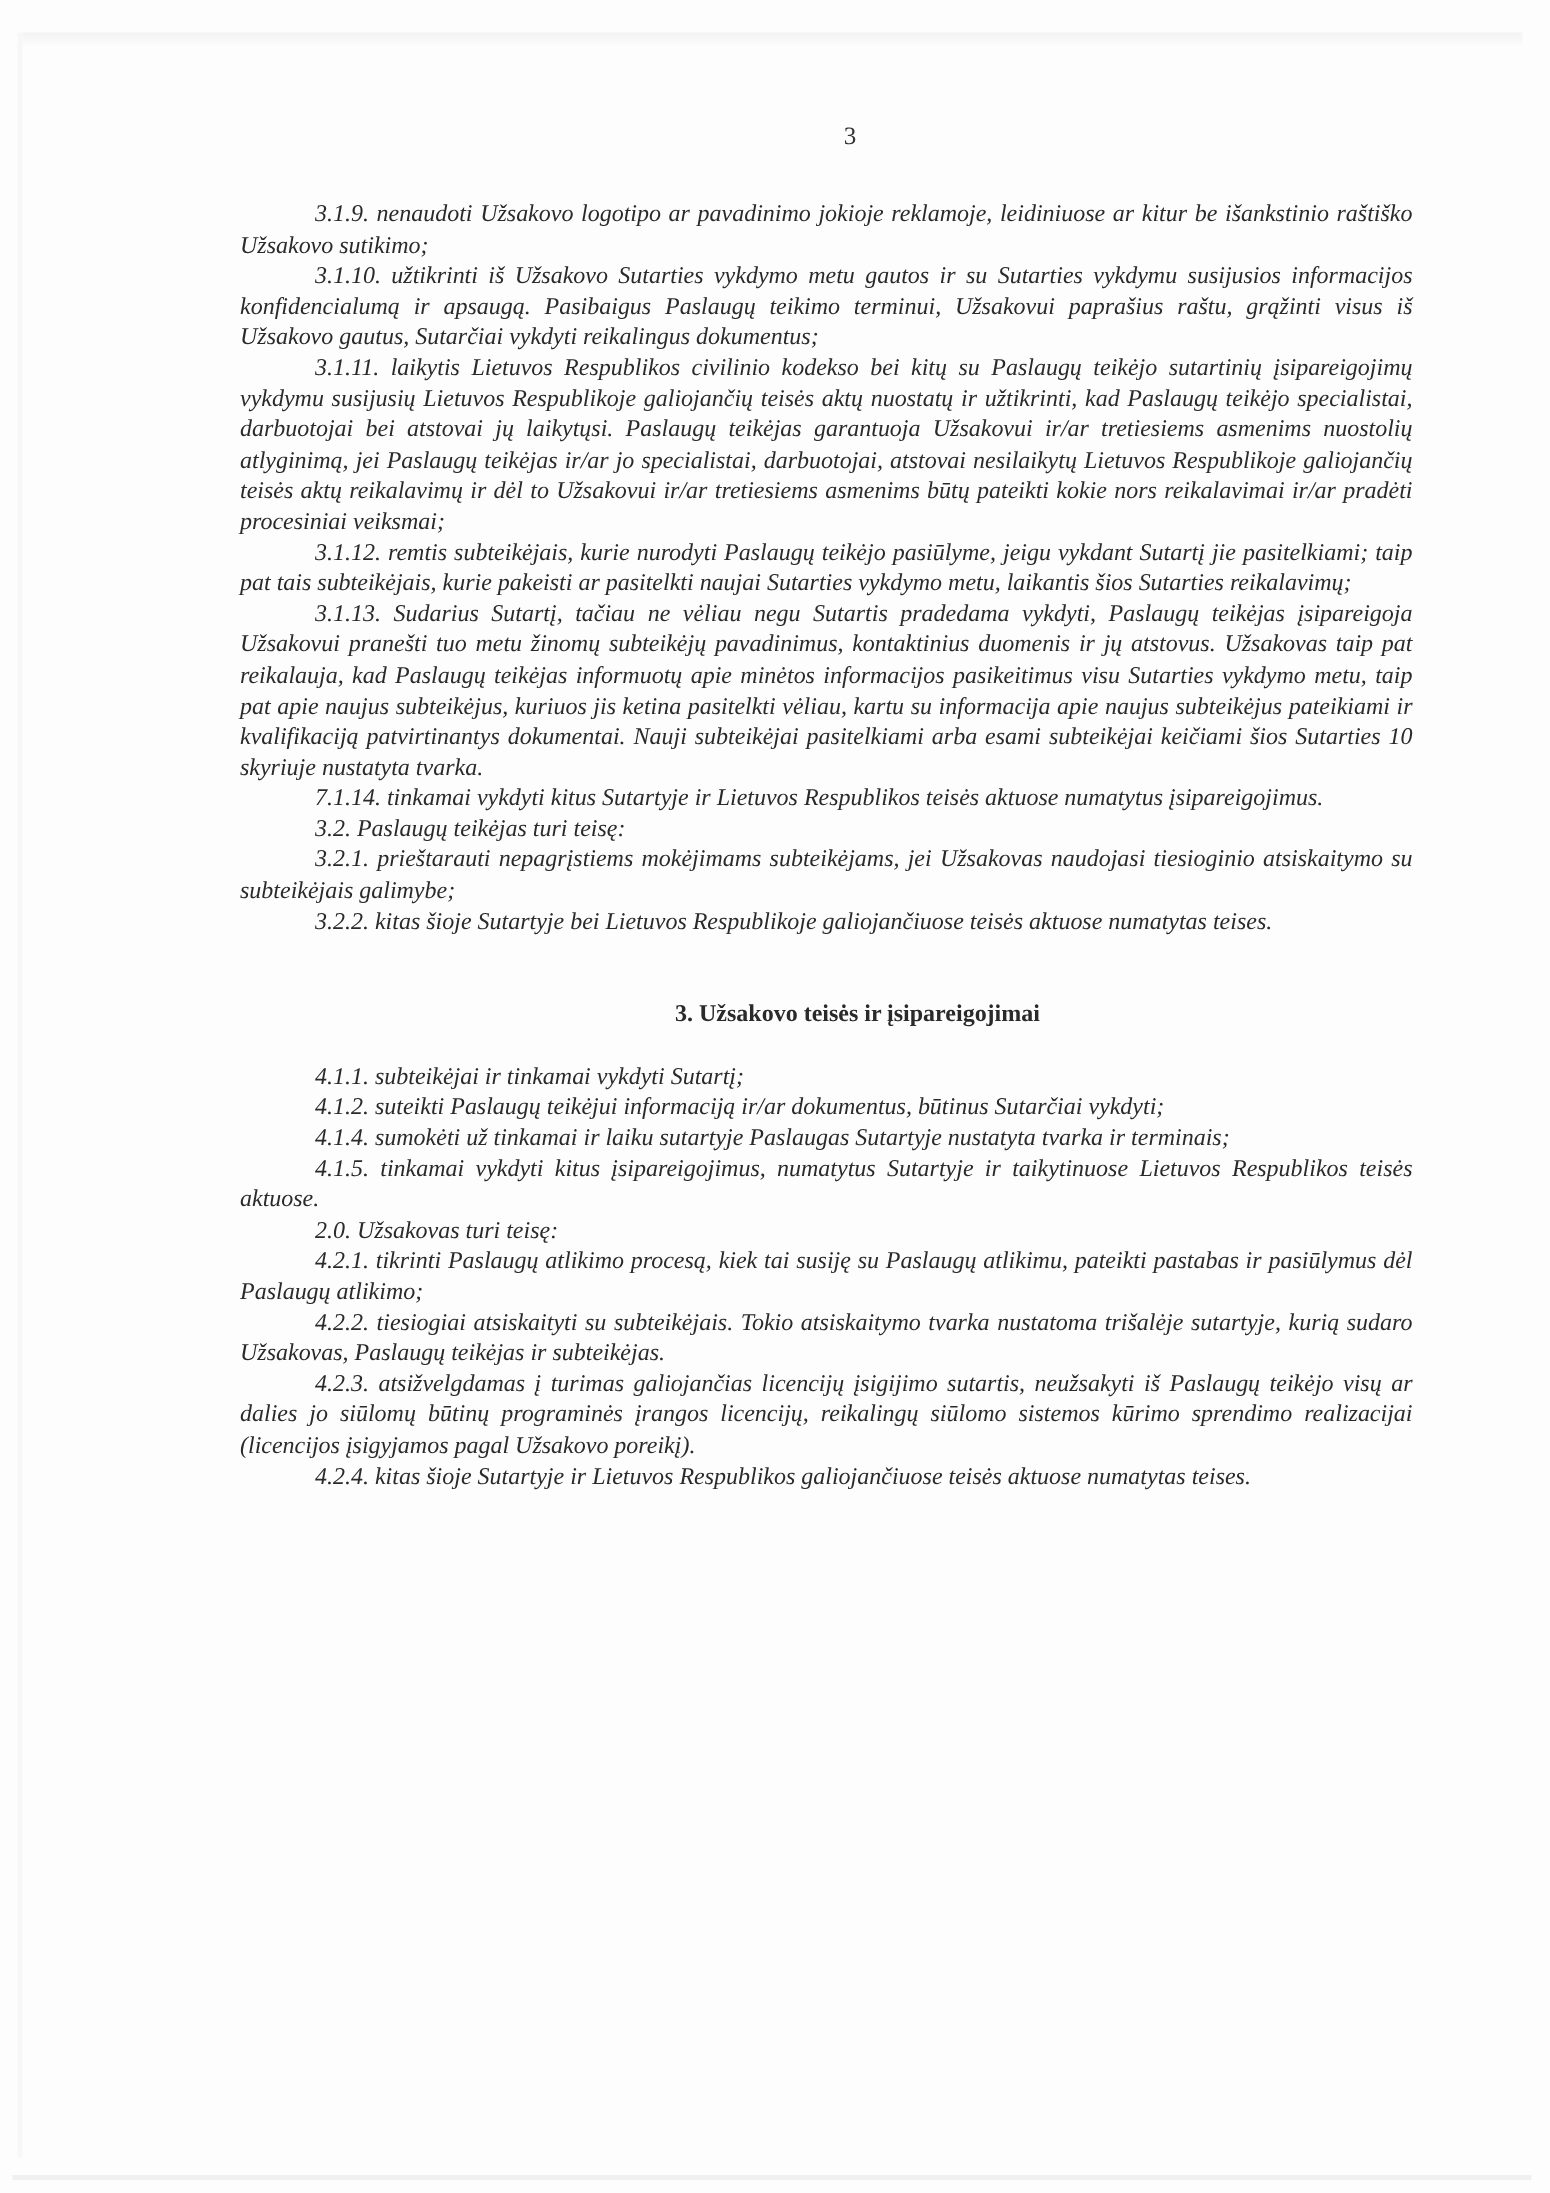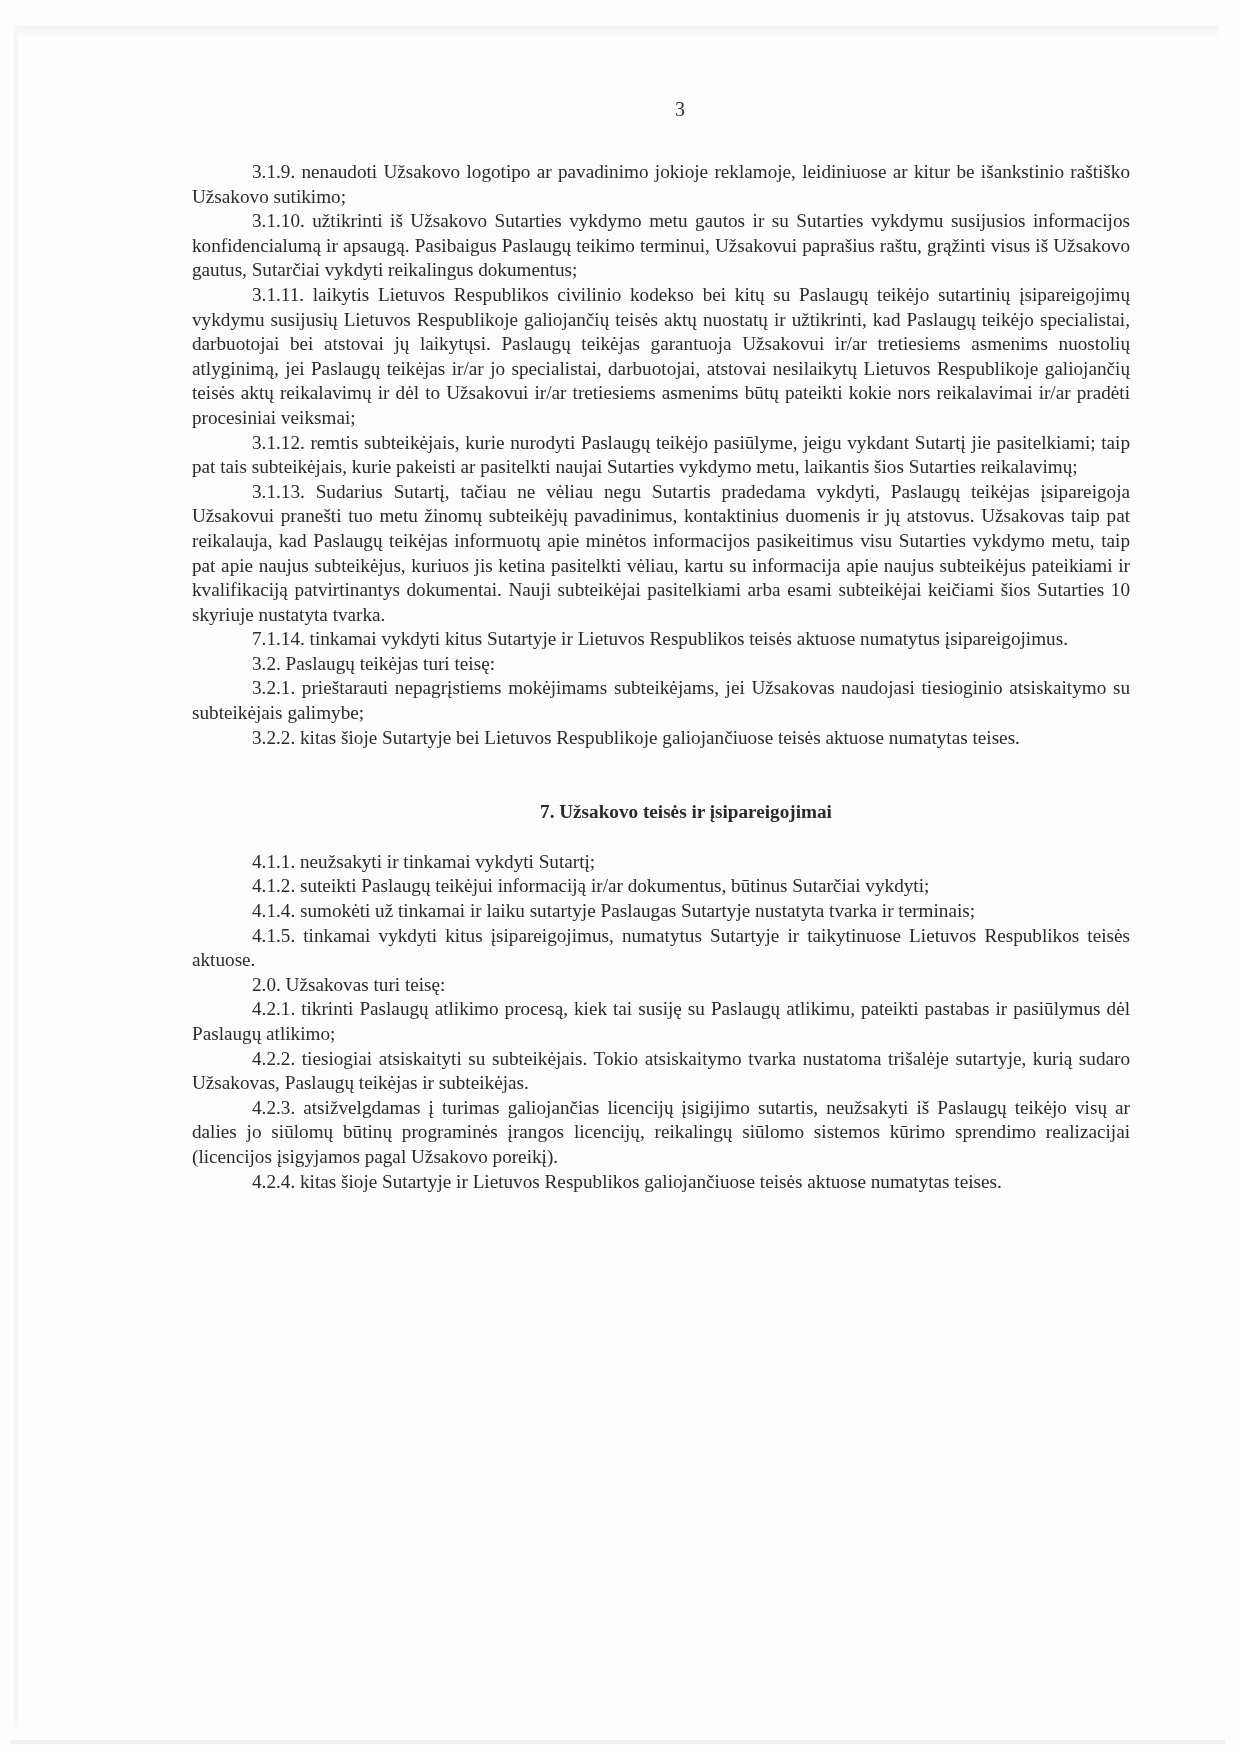--- a/index.html
+++ b/index.html
@@ -8,21 +8,21 @@
     font-family: "Liberation Serif", "DejaVu Serif", serif; color: #2a2a2a;
   }
   .scan-edge-top { position: absolute; left: 18px; top: 26px; width: 1200px; height: 10px;
     background: linear-gradient(#f3f3f3, #fbfbfb); }
   .scan-edge-bottom { position: absolute; left: 10px; top: 1740px; width: 1215px; height: 4px;
     background: #f0f0f0; }
   .scan-edge-left { position: absolute; left: 14px; top: 26px; width: 4px; height: 1700px; background: #f7f7f7; }
   .page-number { position: absolute; top: 98px; left: 0; width: 1360px; text-align: center;
     font-size: 20px; color: #333; }
   .content { position: absolute; left: 192px; top: 160px; width: 938px; font-size: 19.2px; line-height: 24.6px; }
-  .p { margin: 0; text-align: justify; text-indent: 60px; }
+  .p { margin: 0; text-align: justify; text-indent: 60px; font-style: italic; }
   .heading { margin: 50px 0 25px 0; text-align: center; font-weight: bold; font-size: 19.2px; text-indent: 0;
     padding-left: 50px; }
 </style>
 </head>
 <body>
 
 <div class="scan-edge-top"></div>
 <div class="scan-edge-left"></div>
 <div class="scan-edge-bottom"></div>
 
@@ -32,23 +32,23 @@
   <p class="p">3.1.9. nenaudoti Užsakovo logotipo ar pavadinimo jokioje reklamoje, leidiniuose ar kitur be išankstinio raštiško Užsakovo sutikimo;</p>
   <p class="p">3.1.10. užtikrinti iš Užsakovo Sutarties vykdymo metu gautos ir su Sutarties vykdymu susijusios informacijos konfidencialumą ir apsaugą. Pasibaigus Paslaugų teikimo terminui, Užsakovui paprašius raštu, grąžinti visus iš Užsakovo gautus, Sutarčiai vykdyti reikalingus dokumentus;</p>
   <p class="p">3.1.11. laikytis Lietuvos Respublikos civilinio kodekso bei kitų su Paslaugų teikėjo sutartinių įsipareigojimų vykdymu susijusių Lietuvos Respublikoje galiojančių teisės aktų nuostatų ir užtikrinti, kad Paslaugų teikėjo specialistai, darbuotojai bei atstovai jų laikytųsi. Paslaugų teikėjas garantuoja Užsakovui ir/ar tretiesiems asmenims nuostolių atlyginimą, jei Paslaugų teikėjas ir/ar jo specialistai, darbuotojai, atstovai nesilaikytų Lietuvos Respublikoje galiojančių teisės aktų reikalavimų ir dėl to Užsakovui ir/ar tretiesiems asmenims būtų pateikti kokie nors reikalavimai ir/ar pradėti procesiniai veiksmai;</p>
   <p class="p">3.1.12. remtis subteikėjais, kurie nurodyti Paslaugų teikėjo pasiūlyme, jeigu vykdant Sutartį jie pasitelkiami; taip pat tais subteikėjais, kurie pakeisti ar pasitelkti naujai Sutarties vykdymo metu, laikantis šios Sutarties reikalavimų;</p>
   <p class="p">3.1.13. Sudarius Sutartį, tačiau ne vėliau negu Sutartis pradedama vykdyti, Paslaugų teikėjas įsipareigoja Užsakovui pranešti tuo metu žinomų subteikėjų pavadinimus, kontaktinius duomenis ir jų atstovus. Užsakovas taip pat reikalauja, kad Paslaugų teikėjas informuotų apie minėtos informacijos pasikeitimus visu Sutarties vykdymo metu, taip pat apie naujus subteikėjus, kuriuos jis ketina pasitelkti vėliau, kartu su informacija apie naujus subteikėjus pateikiami ir kvalifikaciją patvirtinantys dokumentai. Nauji subteikėjai pasitelkiami arba esami subteikėjai keičiami šios Sutarties 10 skyriuje nustatyta tvarka.</p>
   <p class="p">7.1.14. tinkamai vykdyti kitus Sutartyje ir Lietuvos Respublikos teisės aktuose numatytus įsipareigojimus.</p>
   <p class="p">3.2. Paslaugų teikėjas turi teisę:</p>
   <p class="p">3.2.1. prieštarauti nepagrįstiems mokėjimams subteikėjams, jei Užsakovas naudojasi tiesioginio atsiskaitymo su subteikėjais galimybe;</p>
   <p class="p">3.2.2. kitas šioje Sutartyje bei Lietuvos Respublikoje galiojančiuose teisės aktuose numatytas teises.</p>
 
-  <h2 class="heading">7. Užsakovo teisės ir įsipareigojimai</h2>
+  <h2 class="heading">3. Užsakovo teisės ir įsipareigojimai</h2>
 
-  <p class="p">4.1.1. neužsakyti ir tinkamai vykdyti Sutartį;</p>
+  <p class="p">4.1.1. subteikėjai ir tinkamai vykdyti Sutartį;</p>
   <p class="p">4.1.2. suteikti Paslaugų teikėjui informaciją ir/ar dokumentus, būtinus Sutarčiai vykdyti;</p>
   <p class="p">4.1.4. sumokėti už tinkamai ir laiku sutartyje Paslaugas Sutartyje nustatyta tvarka ir terminais;</p>
   <p class="p">4.1.5. tinkamai vykdyti kitus įsipareigojimus, numatytus Sutartyje ir taikytinuose Lietuvos Respublikos teisės aktuose.</p>
   <p class="p">2.0. Užsakovas turi teisę:</p>
   <p class="p">4.2.1. tikrinti Paslaugų atlikimo procesą, kiek tai susiję su Paslaugų atlikimu, pateikti pastabas ir pasiūlymus dėl Paslaugų atlikimo;</p>
   <p class="p">4.2.2. tiesiogiai atsiskaityti su subteikėjais. Tokio atsiskaitymo tvarka nustatoma trišalėje sutartyje, kurią sudaro Užsakovas, Paslaugų teikėjas ir subteikėjas.</p>
   <p class="p">4.2.3. atsižvelgdamas į turimas galiojančias licencijų įsigijimo sutartis, neužsakyti iš Paslaugų teikėjo visų ar dalies jo siūlomų būtinų programinės įrangos licencijų, reikalingų siūlomo sistemos kūrimo sprendimo realizacijai (licencijos įsigyjamos pagal Užsakovo poreikį).</p>
   <p class="p">4.2.4. kitas šioje Sutartyje ir Lietuvos Respublikos galiojančiuose teisės aktuose numatytas teises.</p>
 </div>
 

